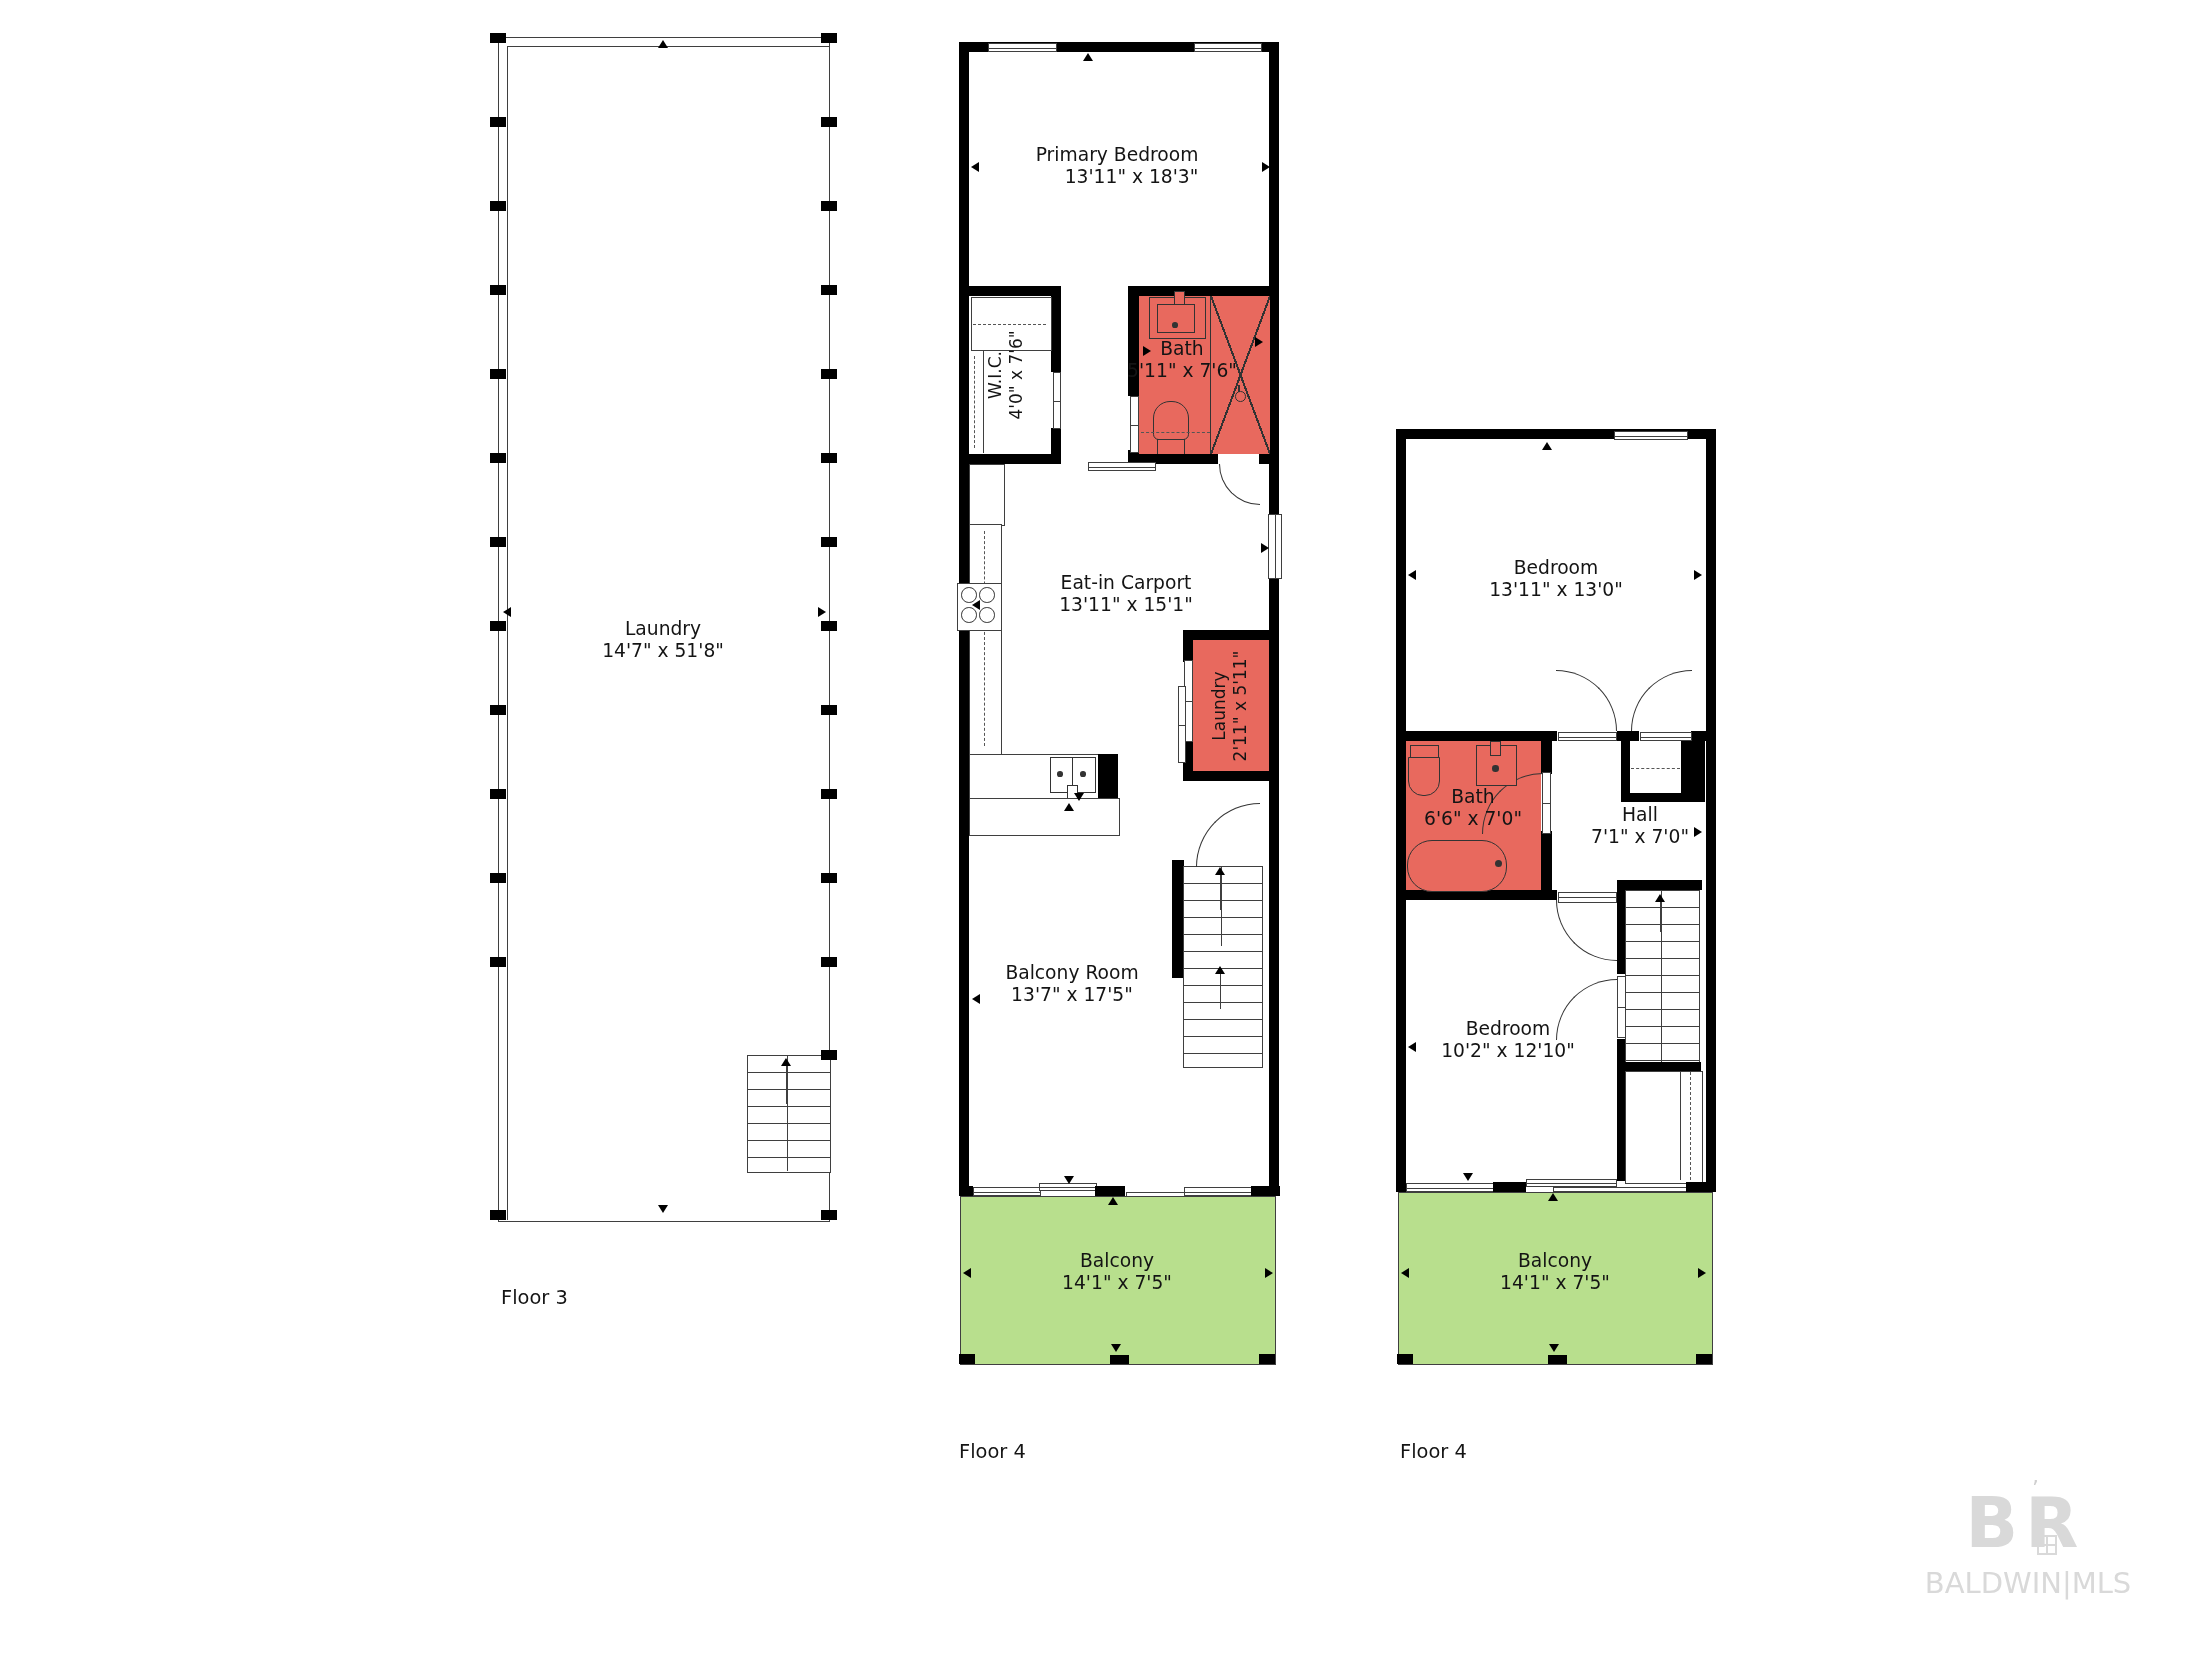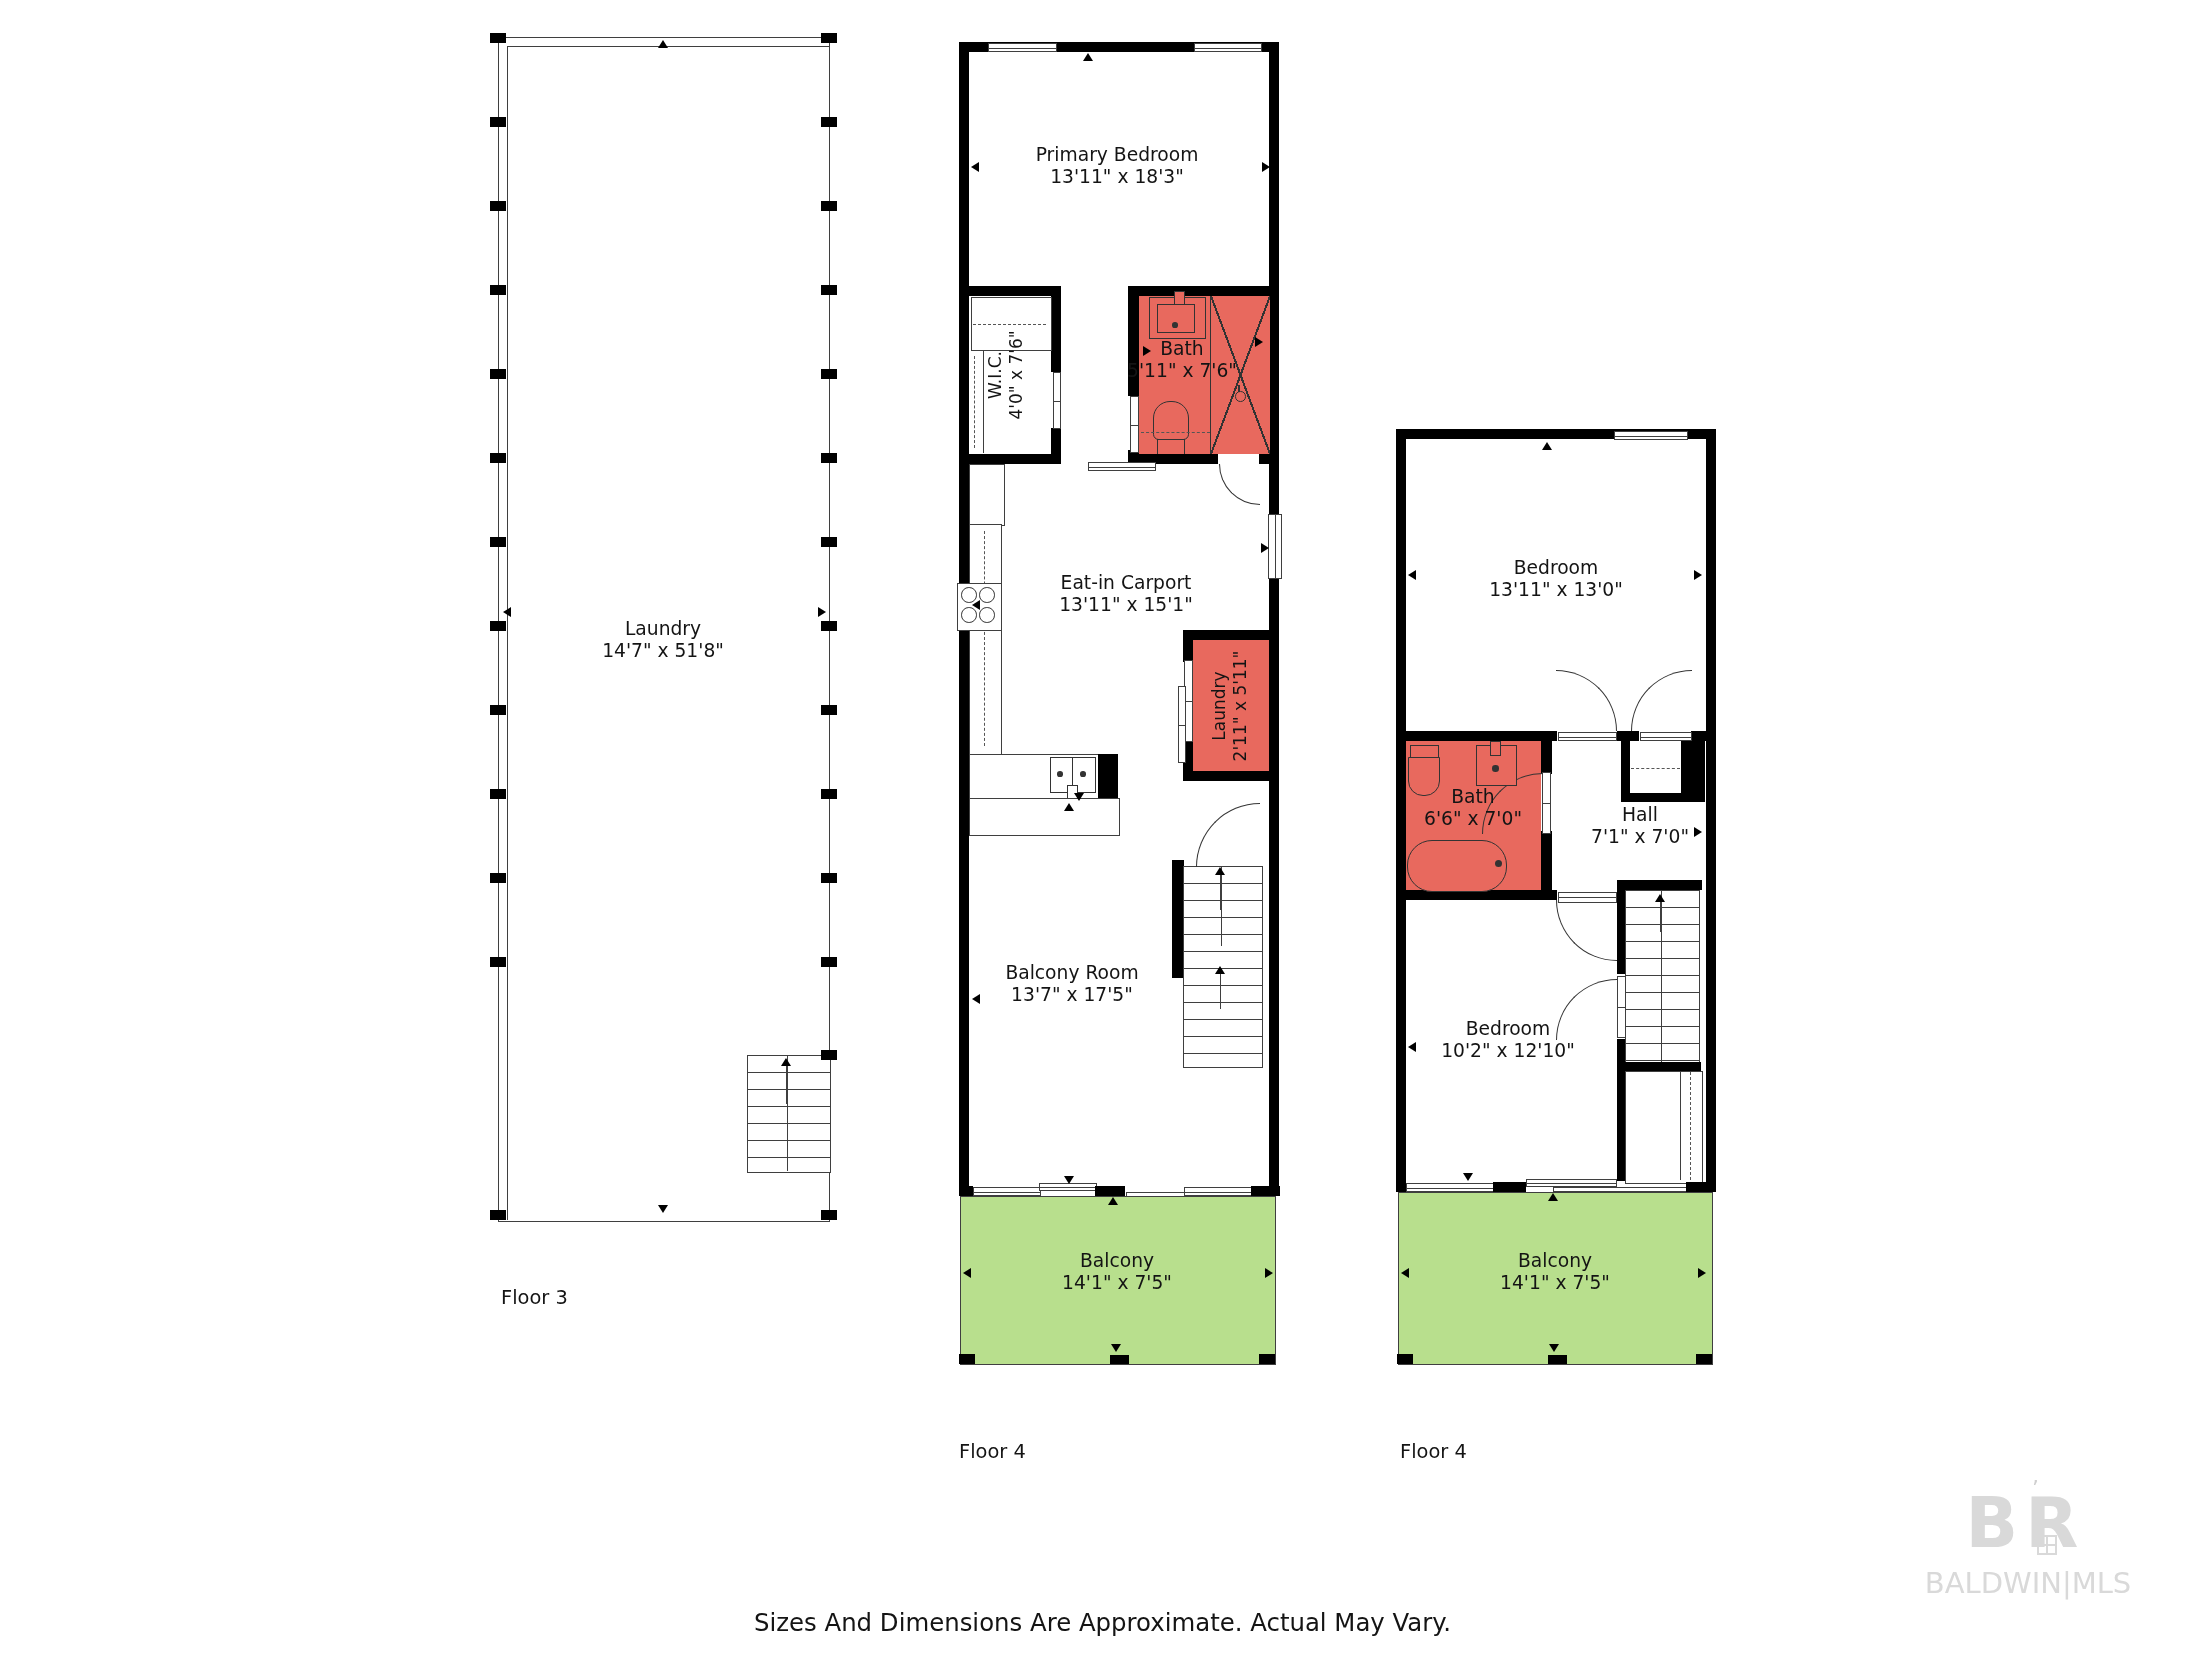--- a/index.html
+++ b/index.html
@@ -69,21 +69,21 @@
   </div>
 
   <div>
 
     <div class="w" style="left:959px;top:42px;width:320px;height:10px;"></div>
     <div class="w" style="left:959px;top:42px;width:10px;height:1154px;"></div>
     <div class="w" style="left:1269px;top:42px;width:10px;height:1154px;"></div>
     <div class="winh" style="left:988px;top:43px;width:67px;height:7.2px;"></div>
     <div class="winh" style="left:1194px;top:43px;width:66px;height:7.2px;"></div>
 
-    <div class="lbl" style="left:1117px;top:166px;">
+    <div class="lbl" style="left:1117px;top:166px;text-align:right;">
       <div>Primary Bedroom</div>
       <div>13'11" x 18'3"</div>
     </div>
 
     <div class="w" style="left:959px;top:286px;width:102px;height:10px;"></div>
     <div class="w" style="left:1128px;top:286px;width:151px;height:10px;"></div>
     <div class="w" style="left:1051px;top:286px;width:10px;height:86px;"></div>
     <div class="w" style="left:1051px;top:428px;width:10px;height:36px;"></div>
     <div class="winh" style="left:1053px;top:372px;width:5.7px;height:55px;"></div>
     <div class="w" style="left:959px;top:454px;width:102px;height:10px;"></div>
@@ -268,21 +268,20 @@
     <div class="post" style="left:1397px;top:1354px;"></div>
     <div class="post" style="left:1696px;top:1354px;"></div>
     <div class="w" style="left:1548px;top:1355px;width:18.7px;height:8.6px;"></div>
     <div class="lbl" style="left:1555px;top:1272px;">
       <div>Balcony</div>
       <div>14'1" x 7'5"</div>
     </div>
     <div class="flbl" style="left:1400px;top:1440px;">Floor 4</div>
   </div>
 
-  <div class="disc">Sizes And Dimensions Are Approximate. Actual May Vary.</div>
   <div class="stray">’</div>
   <div class="wm-mark">BR</div>
   <div class="wm-house"></div>
   <div class="wm-text">BALDWIN|MLS</div>
 <div class="post" style="left: 490px; top: 33px;"></div>
     <div class="post" style="left: 821px; top: 33px;"></div>
     <div class="post" style="left: 490px; top: 117px;"></div>
     <div class="post" style="left: 821px; top: 117px;"></div>
     <div class="post" style="left: 490px; top: 201px;"></div>
     <div class="post" style="left: 821px; top: 201px;"></div>

